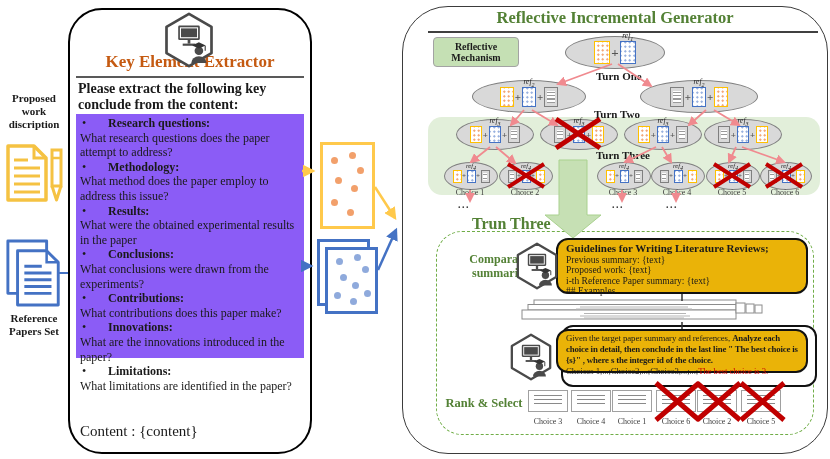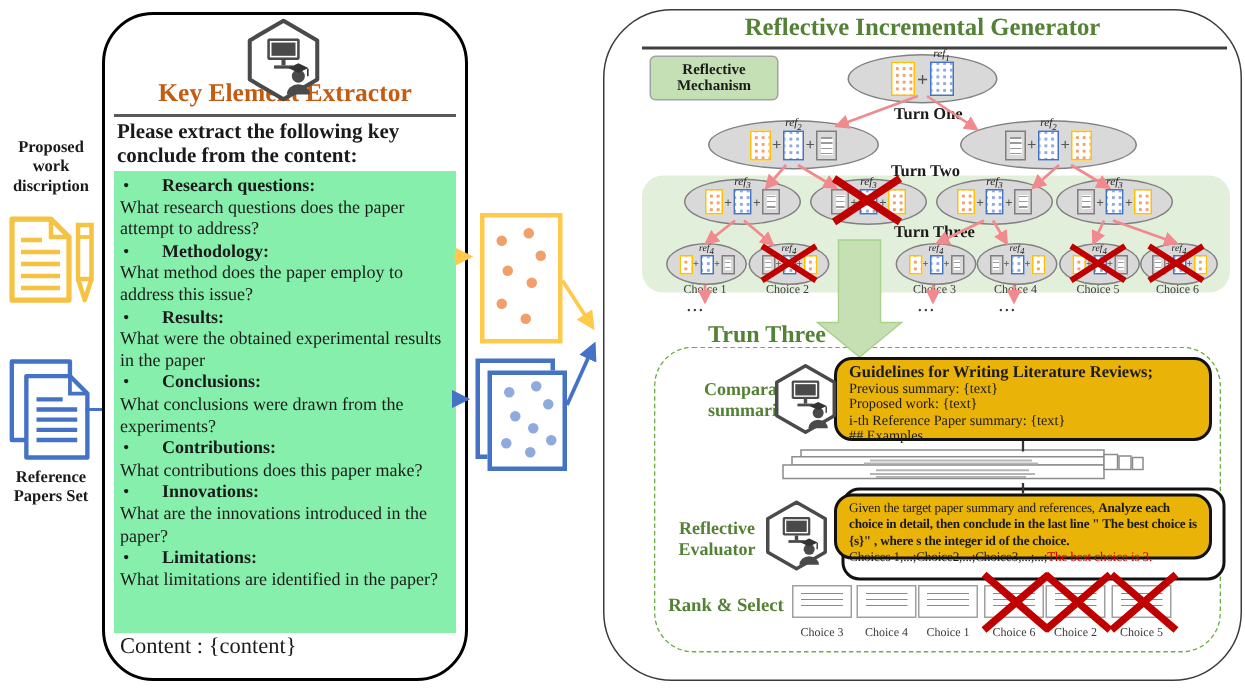--- a/index.html
+++ b/index.html
@@ -8,21 +8,21 @@
   .abs{position:absolute;}
 
   
   .side-label{font-weight:bold;font-size:11px;line-height:13px;text-align:center;width:66px;}
 
   
   #extractor-panel{left:68px;top:8px;width:240px;height:442px;border:2.5px solid #000;border-radius:34px;background:#fff;}
   #extractor-title{left:76px;top:52px;width:228px;text-align:center;font-weight:bold;font-size:17px;color:#C55A11;}
   #extractor-underline{left:76px;top:76px;width:228px;height:2px;background:#595959;}
   #extractor-intro{left:78px;top:81px;width:226px;font-weight:bold;font-size:14px;line-height:16px;}
-  #prompt-box{left:76px;top:114px;width:228px;height:308px;background:#86efac;padding:2px 0 0 0;box-sizing:border-box;}
+  #prompt-box{left:76px;top:114px;width:228px;height:244px;background:#8b5cf6;padding:2px 0 0 0;box-sizing:border-box;}
   .item .it{font-size:12px;line-height:14.6px;font-weight:bold;padding-left:6px;}
   .item .it .bullet{display:inline-block;width:26px;font-weight:normal;}
   .item .q{font-size:12px;line-height:14.6px;padding-left:4px;}
   #content-line{left:80px;top:423px;font-size:15px;}
 
   
   .bigbox{background:#fff;}
   #kp-yellow{left:320px;top:142px;width:49px;height:81px;border:3px solid #FFC94B;}
   #kp-blue-back{left:317px;top:239px;width:47px;height:61px;border:3px solid #4472C4;background:#fff;}
   #kp-blue{left:325px;top:247px;width:47px;height:61px;border:3px solid #4472C4;}
@@ -361,21 +361,20 @@
     <rect x="16" y="3" width="202" height="4.5" fill="#fff" stroke="#8c8c8c"></rect>
     <rect x="10" y="7.5" width="208" height="5.5" fill="#fff" stroke="#8c8c8c"></rect>
     <rect x="4" y="13" width="214" height="9" fill="#fff" stroke="#8c8c8c"></rect>
     <rect x="218" y="6" width="9" height="10" fill="#fff" stroke="#8c8c8c"></rect>
     <rect x="228" y="7" width="8" height="9" fill="#fff" stroke="#8c8c8c"></rect>
     <rect x="237" y="8" width="7" height="8" fill="#fff" stroke="#8c8c8c"></rect>
     <path d="M62,10 H170 M58,12 H174" stroke="#b5b5b5" stroke-width="1.2"></path>
     <path d="M66,16.5 H168 M62,19 H172 M66,21 H166" stroke="#b5b5b5" stroke-width="1.2"></path>
   </svg>
 
-  <div class="abs green-label" style="left:438px;top:345px;width:80px;">Reflective Evaluator</div>
   <svg class="hexicon" style="left:508px;top:332px;" width="46" height="50" viewBox="0 0 60 64">
       <use href="#agent"></use>
     </svg>
 
   <div class="abs" id="eval-back"></div>
   <div class="speech-box" style="left:556px;top:329px;width:252px;height:44px;">
     <p class="evp"><span>Given the target paper summary and references, </span><b>Analyze each choice in detail, then conclude in the last line " The best choice is {s}" , where s the integer id of the choice.</b></p>
     <p class="evp"><span>Choices 1,...;Choice2,...;Choice3,...;...;</span><span class="red">The best choice is 3.</span></p>
   </div>
 

